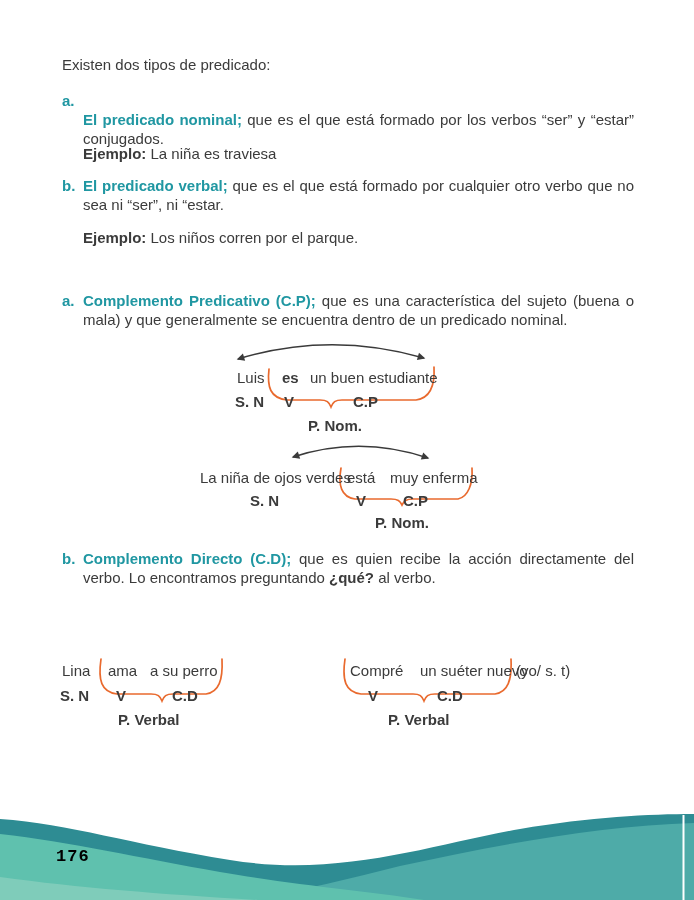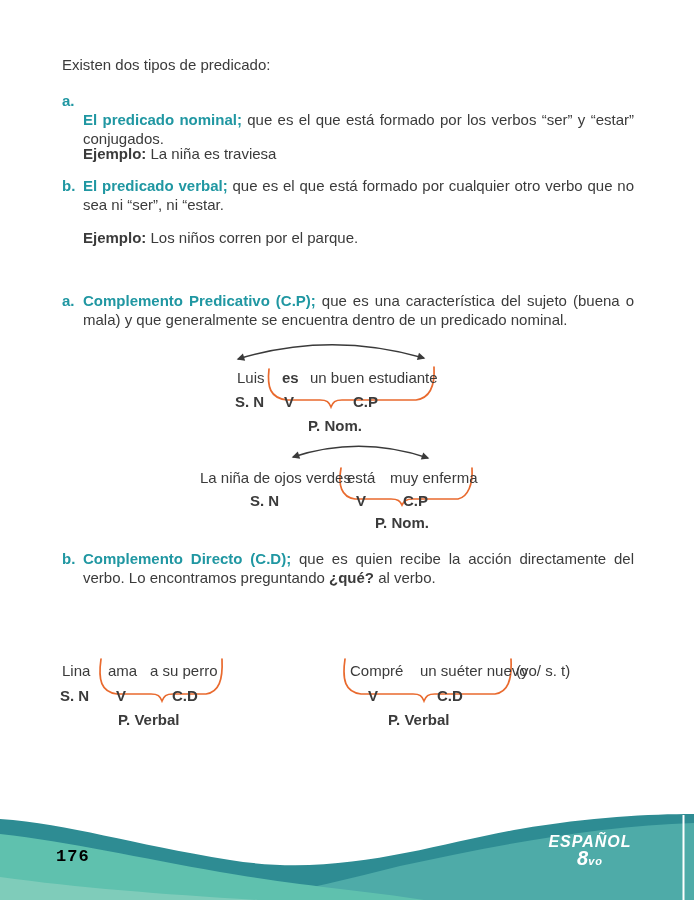--- a/index.html
+++ b/index.html
@@ -130,19 +130,15 @@
 
   <div class="footer">
     <svg width="694" height="100" viewBox="0 0 694 100">
       <path d="M0,19 C70,24 130,44 230,60 C340,78 430,45 520,29 C590,17 650,14 694,14 L694,100 L0,100 Z" fill="#2E8C93"></path>
       <path d="M694,23 C600,26 500,44 400,66 C350,79 300,90 252,100 L694,100 Z" fill="#4EABA8"></path>
       <path d="M0,34 C70,42 140,58 220,72 C300,86 360,90 424,100 L0,100 Z" fill="#5FC1AE"></path>
       <path d="M0,77 C80,88 160,94 258,100 L0,100 Z" fill="#7FCCBA"></path>
       <path d="M683.5,15 L683.5,100" stroke="#ffffff" stroke-width="2"></path>
     </svg>
     <span class="pagenum">176</span>
-    <span class="brand">
-      <span class="l1">ESPAÑOL</span>
-      <span class="l2"><span class="num">8</span><span class="suf">vo</span></span>
-    </span>
   </div>
 
 </div>
 
 </body></html>

